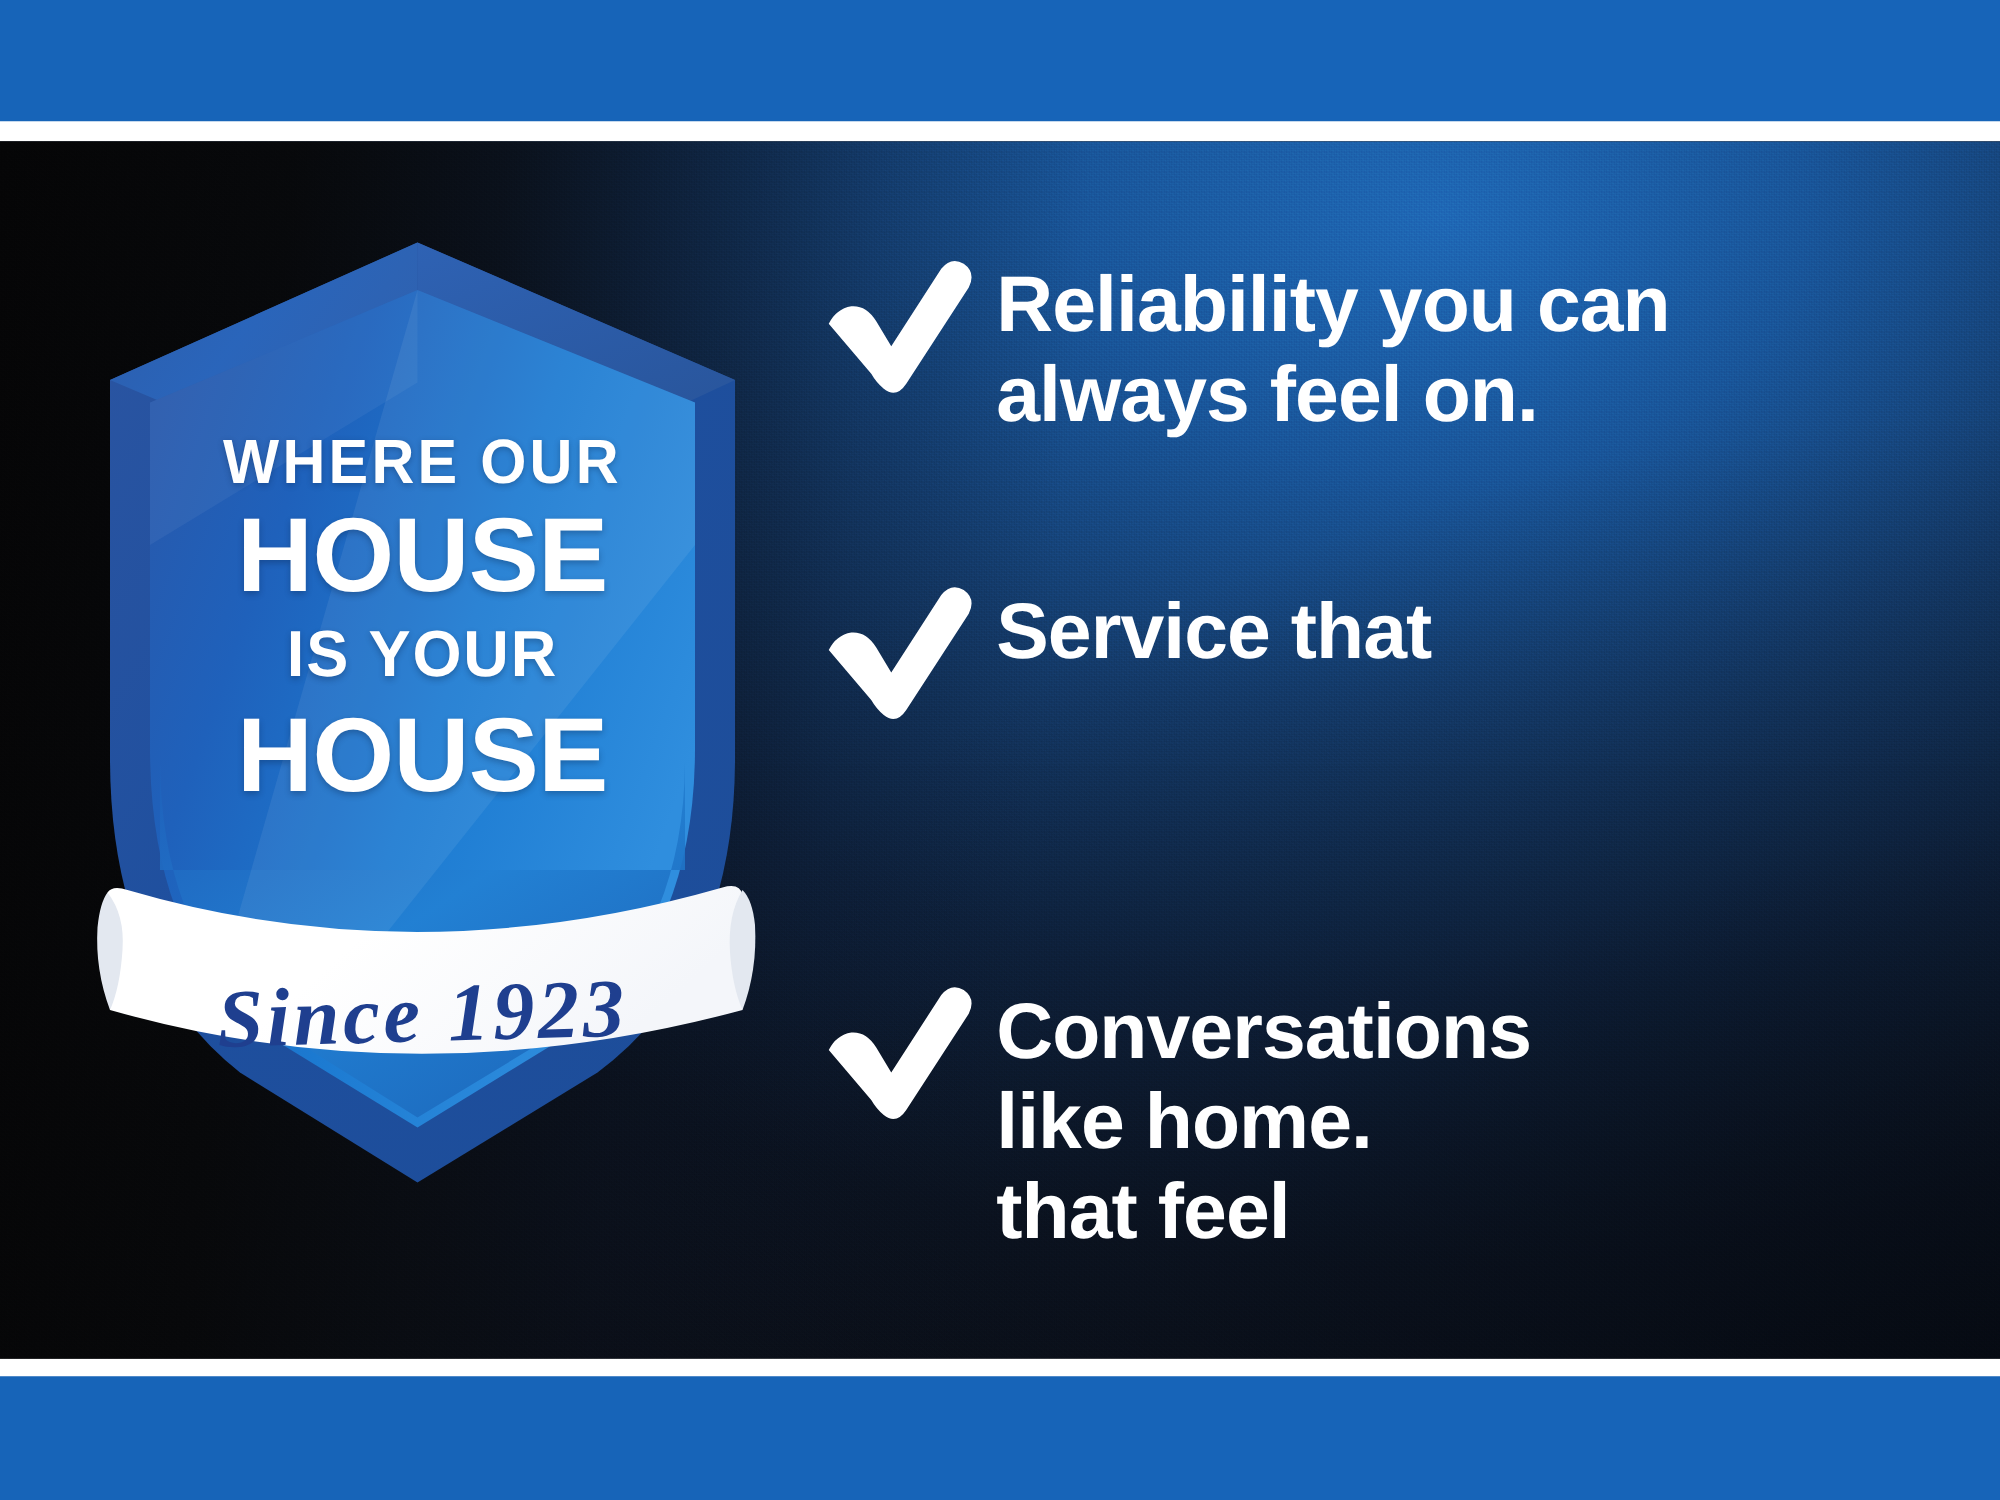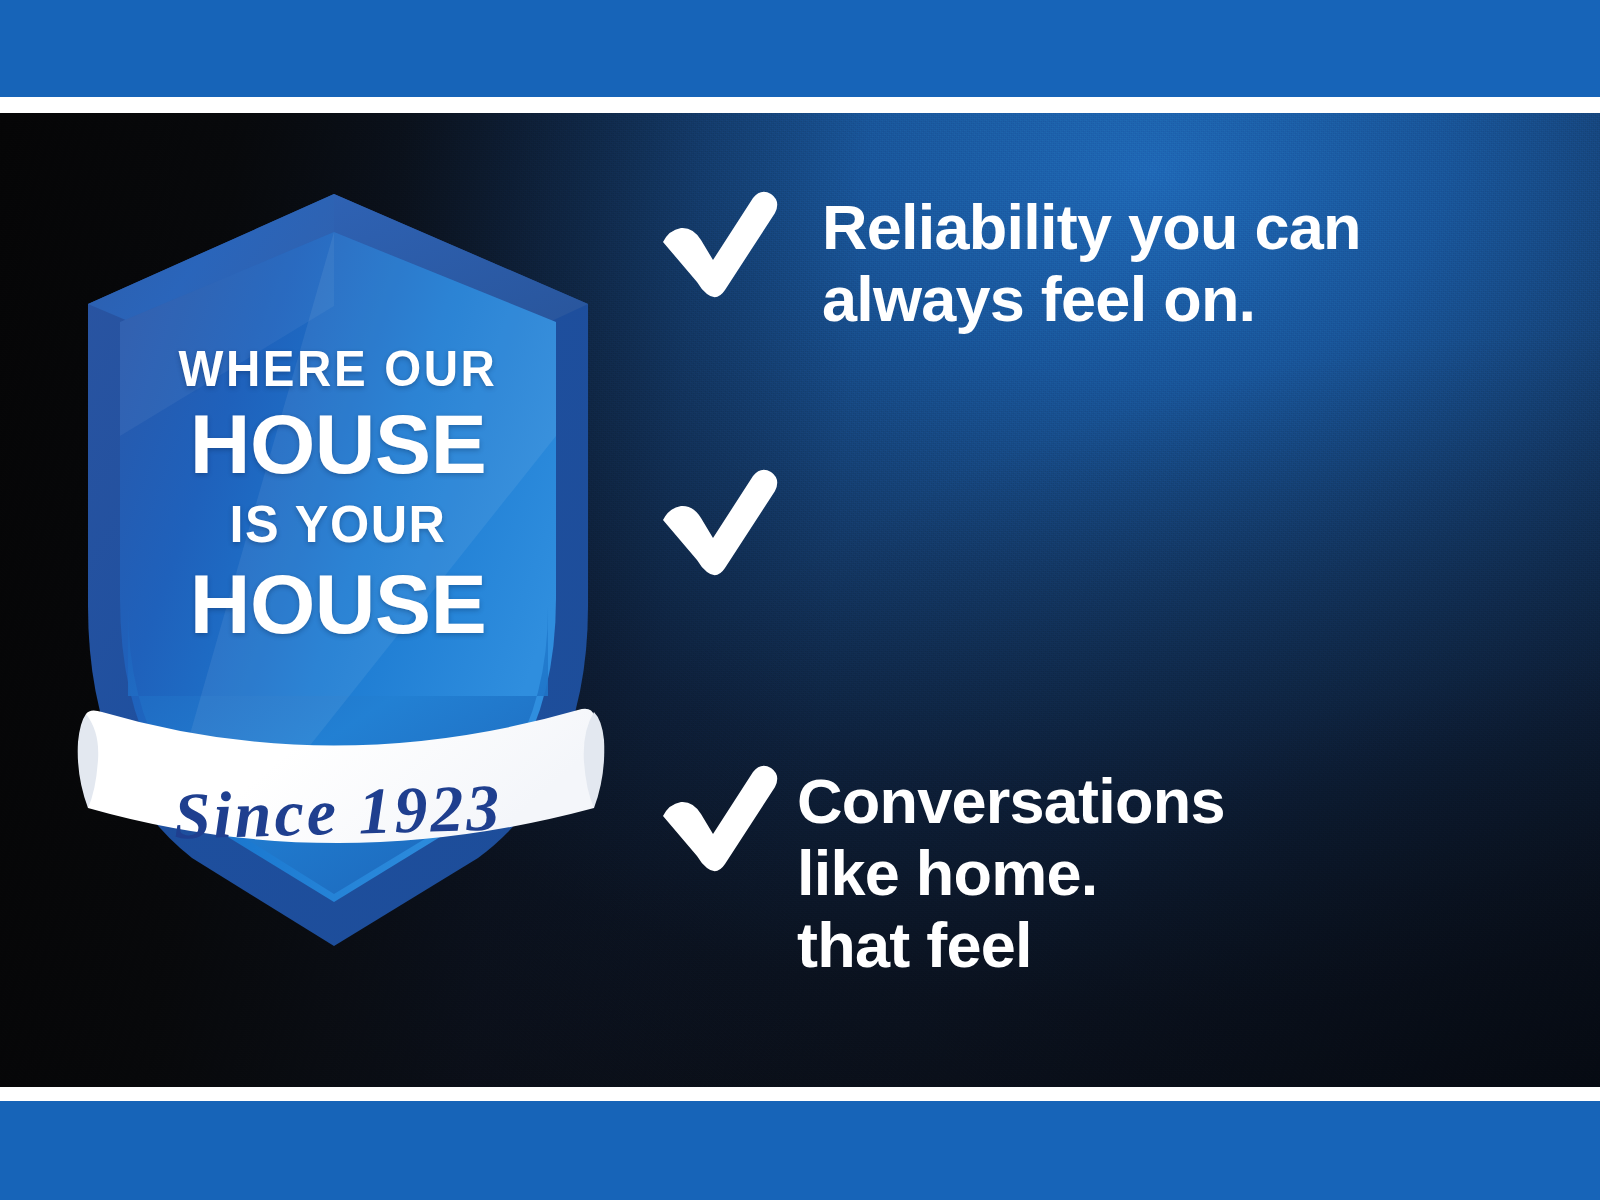--- a/index.html
+++ b/index.html
@@ -80,23 +80,23 @@
   .badge-since{
     position:absolute;left:0;top:638px;width:560px;text-align:center;
     font-family:"Liberation Serif", serif;font-style:italic;font-weight:bold;
     font-size:66px;color:#1f3f8f;letter-spacing:.045em;
     transform:rotate(-1.6deg);
   }
 
   
   .bullets{position:absolute;left:655px;top:190px;width:900px;}
   .bullet{position:absolute;display:flex;align-items:flex-start;}
-  .b1{top:0;gap:25px;}
+  .b1{top:17px;}
   .b2{top:278px;}
-  .b3{top:574px;}
+  .b3{top:598px;}
   .check{flex:0 0 auto;width:128px;height:108px;margin-right:14px;}
   .check svg{display:block;width:100%;height:100%;}
   .btext{
     color:#ffffff;font-family:"Liberation Sans", sans-serif;font-weight:bold;
     font-size:63px;line-height:1.14;letter-spacing:-.012em;
     padding-top:2px;
   }
   .btext .ln{display:block;white-space:nowrap;}
 </style>
 </head>
@@ -194,20 +194,21 @@
       </div>
     </div>
 
     <div class="bullet b2">
       <div class="check">
         <svg viewBox="0 0 128 108" xmlns="http://www.w3.org/2000/svg">
           <path d="M8 52 Q14 40 26 38 Q38 37 46 50 L58 70 L98 8 Q106 -2 116 4 Q126 11 120 23 L70 100 Q62 112 52 104 Q46 99 42 92 Z" fill="#ffffff"></path>
         </svg>
       </div>
       <div class="btext">
+        <span class="ln">Service that</span>
       </div>
     </div>
 
     <div class="bullet b3">
       <div class="check">
         <svg viewBox="0 0 128 108" xmlns="http://www.w3.org/2000/svg">
           <path d="M8 52 Q14 40 26 38 Q38 37 46 50 L58 70 L98 8 Q106 -2 116 4 Q126 11 120 23 L70 100 Q62 112 52 104 Q46 99 42 92 Z" fill="#ffffff"></path>
         </svg>
       </div>
       <div class="btext">

